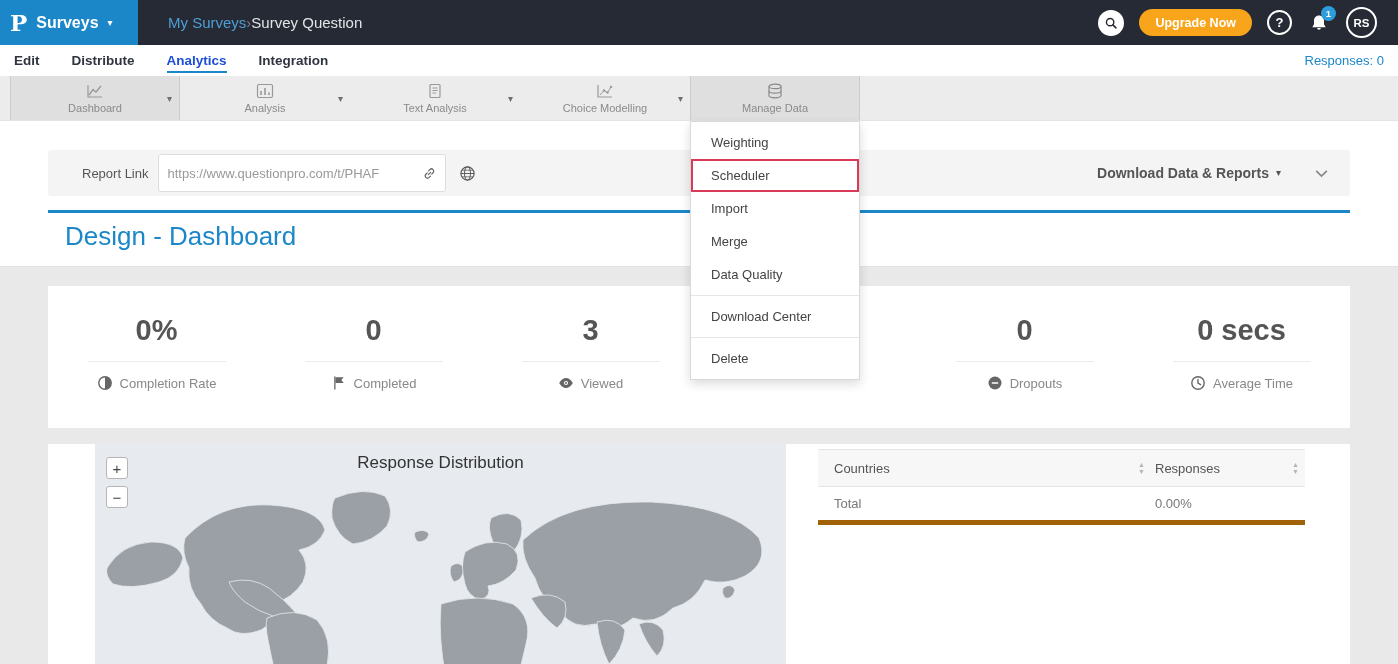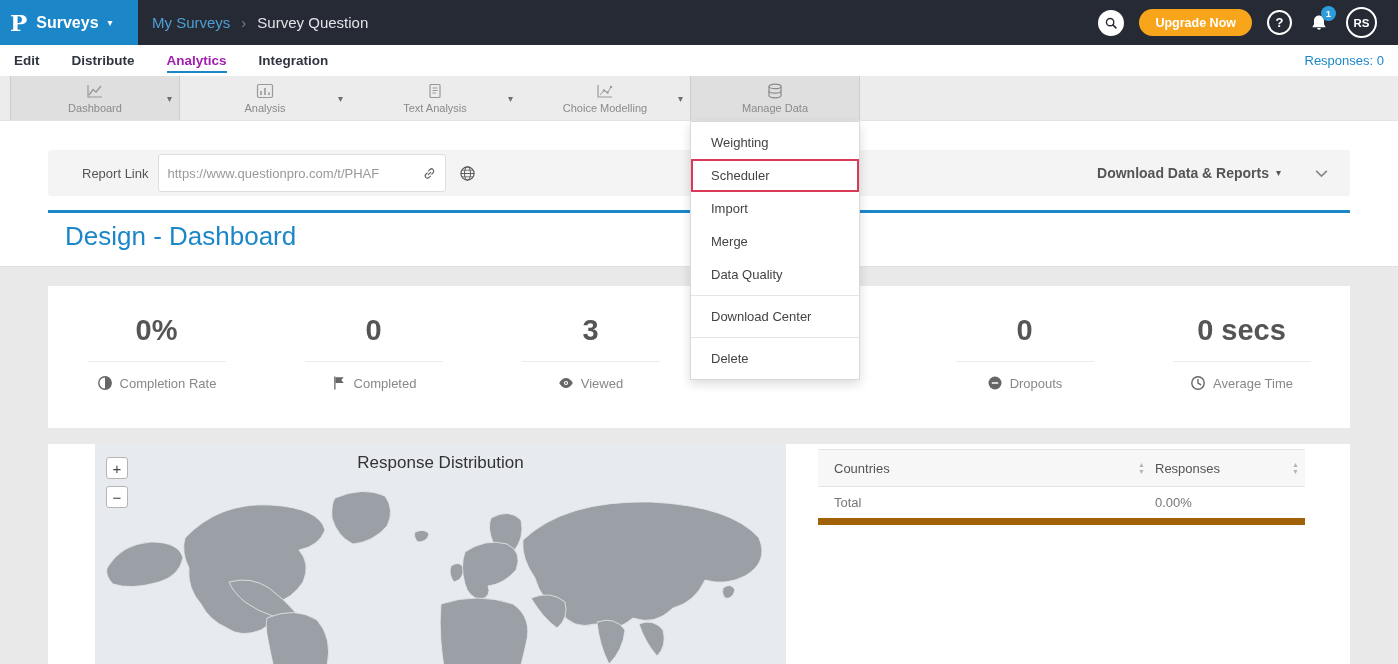--- a/index.html
+++ b/index.html
@@ -4,37 +4,37 @@
 <style>
   *{box-sizing:border-box;margin:0;padding:0;font-family:"Liberation Sans","DejaVu Sans",sans-serif}
   html,body{width:1398px;height:664px;overflow:hidden;background:#e9e9e9}
 
   
   .topbar{height:45px;background:#262a34;display:flex;align-items:center;position:relative;z-index:60}
   .brand{height:100%;width:138px;background:#1b87c9;color:#fff;display:flex;align-items:center;padding:0 10px;gap:9px;cursor:pointer}
   .logo{font-size:23px;font-weight:700;font-family:"DejaVu Serif","Liberation Serif",serif;line-height:1}
   .brand-label{font-size:16px;font-weight:700}
   .caret{font-size:10px;line-height:1}
-  .breadcrumb{display:flex;align-items:center;gap:11px;margin-left:14px;font-size:15px}
+  .breadcrumb{display:flex;align-items:center;margin-left:30px;font-size:15px}
   .crumb-parent{color:#4d9fd6;cursor:pointer;text-decoration:none}
   .crumb-sep{color:#7b8088}
   .crumb-current{color:#e2e4e8}
   .topbar-right{margin-left:auto;display:flex;align-items:center;gap:15px;padding-right:21px}
   .search-btn{width:26px;height:26px;border-radius:50%;background:#fff;border:none;display:flex;align-items:center;justify-content:center;cursor:pointer}
   .upgrade-btn{background:#f8a51b;color:#fff;border:none;border-radius:14px;height:27px;padding:0 16px;font-size:12.5px;font-weight:700;cursor:pointer}
   .help-btn{width:25px;height:25px;border-radius:50%;border:2px solid #fff;background:transparent;color:#fff;font-size:13px;font-weight:700;display:flex;align-items:center;justify-content:center;cursor:pointer}
   .bell{position:relative;width:24px;height:24px;display:flex;align-items:center;justify-content:center;cursor:pointer;background:none;border:none}
   .badge{position:absolute;top:-5px;right:-5px;min-width:15px;height:15px;border-radius:50%;background:#2d9cdb;color:#fff;font-size:9.5px;font-weight:700;display:flex;align-items:center;justify-content:center}
   .avatar{width:31px;height:31px;border-radius:50%;border:2px solid #fff;color:#fff;display:flex;align-items:center;justify-content:center;font-size:11.5px;font-weight:700;cursor:pointer}
 
   
   .nav-row{height:31px;background:#fff;display:flex;align-items:center;padding:0 14px}
   .nav-items{display:flex;gap:32px;align-items:center}
   .nav-item{font-size:13.5px;color:#2f3440;font-weight:700;cursor:pointer;padding:5px 0 3px;border-bottom:2px solid transparent}
-  .nav-item.active{color:#a21caf;border-bottom-color:#1b87c9}
+  .nav-item.active{color:#1d4ed8;border-bottom-color:#1b87c9}
   .responses{margin-left:auto;color:#1b87c9;font-size:13px}
 
   
   .toolbar{height:45px;background:#ececec;display:flex;padding-left:10px;border-bottom:1px solid #e3e3e3}
   .tab{width:170px;display:flex;flex-direction:column;align-items:center;justify-content:center;gap:3px;position:relative;cursor:pointer}
   .tab.active{background:#dfdfdf;border-left:1px solid #cdcdcd;border-right:1px solid #cdcdcd}
   .tab-label{font-size:11px;color:#8a8a8a}
   .tab-caret{position:absolute;right:7px;top:50%;transform:translateY(-50%);font-size:10px;color:#6f6f6f}
 
   
@@ -69,21 +69,21 @@
   
   .bottom-card{background:#fff;margin:16px 48px 0;height:240px;display:flex;padding:0 45px 0 47px}
   .map-panel{width:691px;height:100%;background:#e7ebf0;position:relative;overflow:hidden;flex:none}
   .map-title{text-align:center;padding-top:9px;font-size:17px;font-weight:400;color:#333}
   .zoom{position:absolute;top:13px;left:11px;display:flex;flex-direction:column;gap:7px}
   .zoom button{width:22px;height:22px;background:#fff;border:1px solid #b5b5b5;border-radius:3px;font-size:15px;color:#444;cursor:pointer;display:flex;align-items:center;justify-content:center;line-height:1}
   .map-svg{position:absolute;left:0;top:36px}
 
   .table{flex:1;margin-left:32px;margin-top:5px}
   .t-head{display:flex;background:#f7f7f7;border-top:1px solid #e4e4e4;border-bottom:1px solid #e4e4e4;height:38px;align-items:center;font-size:13px;color:#555;font-weight:400}
-  .t-row{display:flex;height:38px;font-size:13px;color:#777;border-bottom:7px solid #a16207}
+  .t-row{display:flex;height:38px;font-size:13px;color:#777;border-bottom:5px solid #a16207}
   .c1{flex:1;display:flex;align-items:center;justify-content:space-between;padding:0 10px 0 16px}
   .c2{width:150px;display:flex;align-items:center;justify-content:space-between;padding-right:6px}
   .t-row .c1{justify-content:flex-start}
   .sort{display:flex;flex-direction:column;line-height:6px;font-size:7px;color:#b5b5b5;cursor:pointer;gap:1px}
 </style>
 </head>
 <body>
 
 <header class="topbar">
   <div class="brand">

